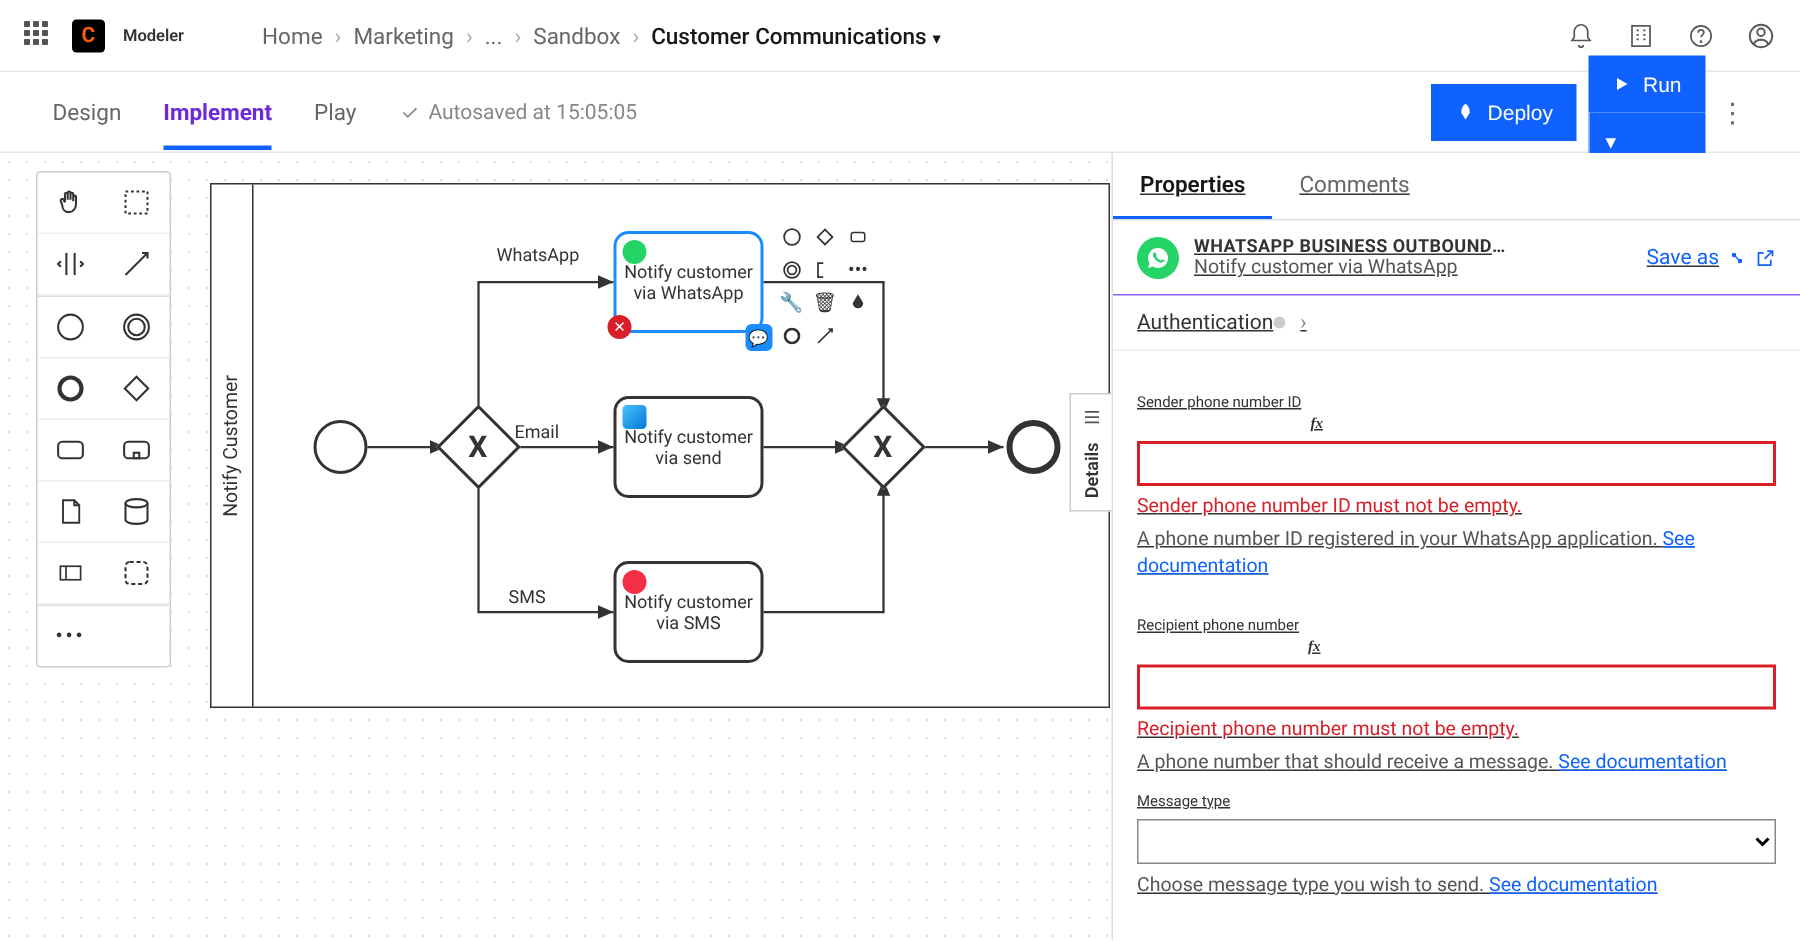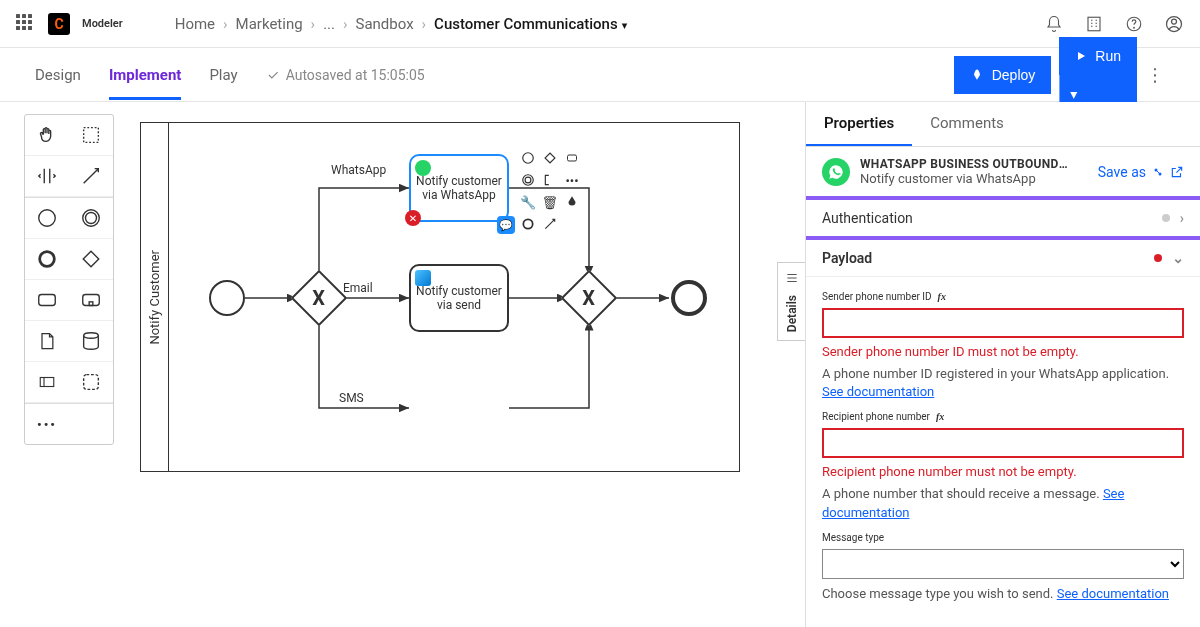--- a/index.html
+++ b/index.html
@@ -55,37 +55,37 @@
 
 .edge-label { position: absolute; font-size: 12px; background: transparent; }
 
 .ctx-pad { position: absolute; display: grid; grid-template-columns: repeat(4, 18px); gap: 4px; }
 .ctx-pad span { width: 18px; height: 18px; display: flex; align-items: center; justify-content: center; cursor: pointer; font-size: 13px; }
 
 .details-tab { position: absolute; right: 0; top: 160px; width: 28px; background: #fff; border: 1px solid #ccc; border-right: none; padding: 8px 0; display: flex; flex-direction: column; align-items: center; gap: 10px; }
 .details-tab .v { writing-mode: vertical-rl; transform: rotate(180deg); font-size: 12px; font-weight: 600; }
 
 
-.right-panel { width: 395px; border-left: 1px solid #ddd; background: #fff; overflow-y: auto; font-size: 14px; }
+.right-panel { width: 459px; border-left: 1px solid #ddd; background: #fff; overflow-y: auto; font-size: 14px; text-decoration: underline; }
 .rp-tabs { display: flex; border-bottom: 1px solid #ddd; }
 .rp-tab { padding: 12px 18px; cursor: pointer; color: #666; font-size: 15px; }
 .rp-tab.active { color: #161616; font-weight: 600; border-bottom: 2px solid #0f62fe; }
 .rp-header { display: flex; align-items: center; padding: 10px 16px; gap: 10px; }
 .wa-icon { width: 28px; height: 28px; background: #25d366; border-radius: 50%; display: flex; align-items: center; justify-content: center; color: #fff; font-size: 16px; }
 .rp-title { flex: 1; font-size: 12px; }
 .rp-title .t { font-weight: 700; letter-spacing: 0.3px; white-space: nowrap; overflow: hidden; text-overflow: ellipsis; max-width: 210px; }
 .rp-title .s { color: #555; font-size: 13px; }
 .save-as { color: #0f62fe; font-size: 14px; cursor: pointer; display: flex; align-items: center; gap: 6px; }
-.rp-section { border-top: 4px solid #8b5cf6; padding: 10px 16px; display: flex; align-items: center; justify-content: space-between; cursor: pointer; }
+.rp-section { border-top: 1px solid #8b5cf6; padding: 10px 16px; display: flex; align-items: center; cursor: pointer; }
 .rp-section .dot { width: 8px; height: 8px; border-radius: 50%; background: #ccc; }
 .rp-section .dot.err { background: #da1e28; }
 .rp-section .chev2 { color: #888; font-size: 14px; }
 .rp-body { padding: 4px 16px 16px; border-top: 1px solid #eee; }
 .field-label { display: flex; align-items: center; gap: 6px; font-size: 10px; margin: 10px 0 6px; }
-.fx { font-style: italic; font-weight: bold; font-family: serif; }
+.fx { font-style: italic; font-weight: bold; font-family: serif; margin-top: 29px; }
 .field-input { width: 100%; height: 30px; border: 2px solid #da1e28; background: #fff; padding: 0 8px; }
 .field-select { width: 100%; height: 30px; border: 1px solid #888; background: #fff; }
 .err-msg { color: #da1e28; font-size: 13px; margin-top: 6px; }
 .help { color: #555; font-size: 13px; margin-top: 6px; line-height: 1.4; }
 .help a { color: #0f62fe; text-decoration: underline; cursor: pointer; }
 
 svg { display: block; }
 </style>
 </head>
 <body>
@@ -320,20 +320,24 @@
       <div class="task selected" style="left:268px; top:31px">
         <div class="task-icon" style="background:#25d366;border-radius:50%"></div>
         <span>Notify customer via WhatsApp</span>
         <div class="task-err">✕</div>
         <div class="task-badge">💬</div>
       </div>
       <div class="task" style="left:268px; top:141px">
         <div class="task-icon" style="background:linear-gradient(135deg,#4cc2ff,#0078d4)"></div>
         <span>Notify customer via send</span>
       </div>
+      <div class="task" style="left:268px; top:251px">
+        <div class="task-icon" style="background:#f22f46;border-radius:50%"></div>
+        <span>Notify customer via SMS</span>
+      </div>
 
       <div class="gateway" style="left:428px; top:155px">
           <span>X</span>
         </div>
       <div class="end-event" style="left:530px; top:157px"></div>
 
       <div class="ctx-pad" style="left:378px; top:26px">
         <span>
             <svg width="14" height="14" viewBox="0 0 24 24" fill="none" stroke="#333" stroke-width="2">
               <circle cx="12" cy="12" r="9"></circle>
@@ -419,27 +423,20 @@
           </svg>
       </div>
     </div>
     <div class="rp-section">
       <span>Authentication</span>
       <span style="display:flex;gap:10px;align-items:center">
           <span class="dot"></span>
           <span class="chev2">›</span>
         </span>
     </div>
-    <div class="rp-section" style="font-weight:600">
-      <span>Payload</span>
-      <span style="display:flex;gap:10px;align-items:center">
-          <span class="dot err"></span>
-          <span class="chev2">⌄</span>
-        </span>
-    </div>
     <div class="rp-body">
       <div class="field-label">
         <span>Sender phone number ID</span>
         <span class="fx">fx</span>
       </div>
       <input class="field-input" style="">
       <div class="err-msg">Sender phone number ID must not be empty.</div>
       <div class="help"><span>A phone number ID registered in your WhatsApp application. </span><a>See documentation</a></div>
 
       <div class="field-label">

